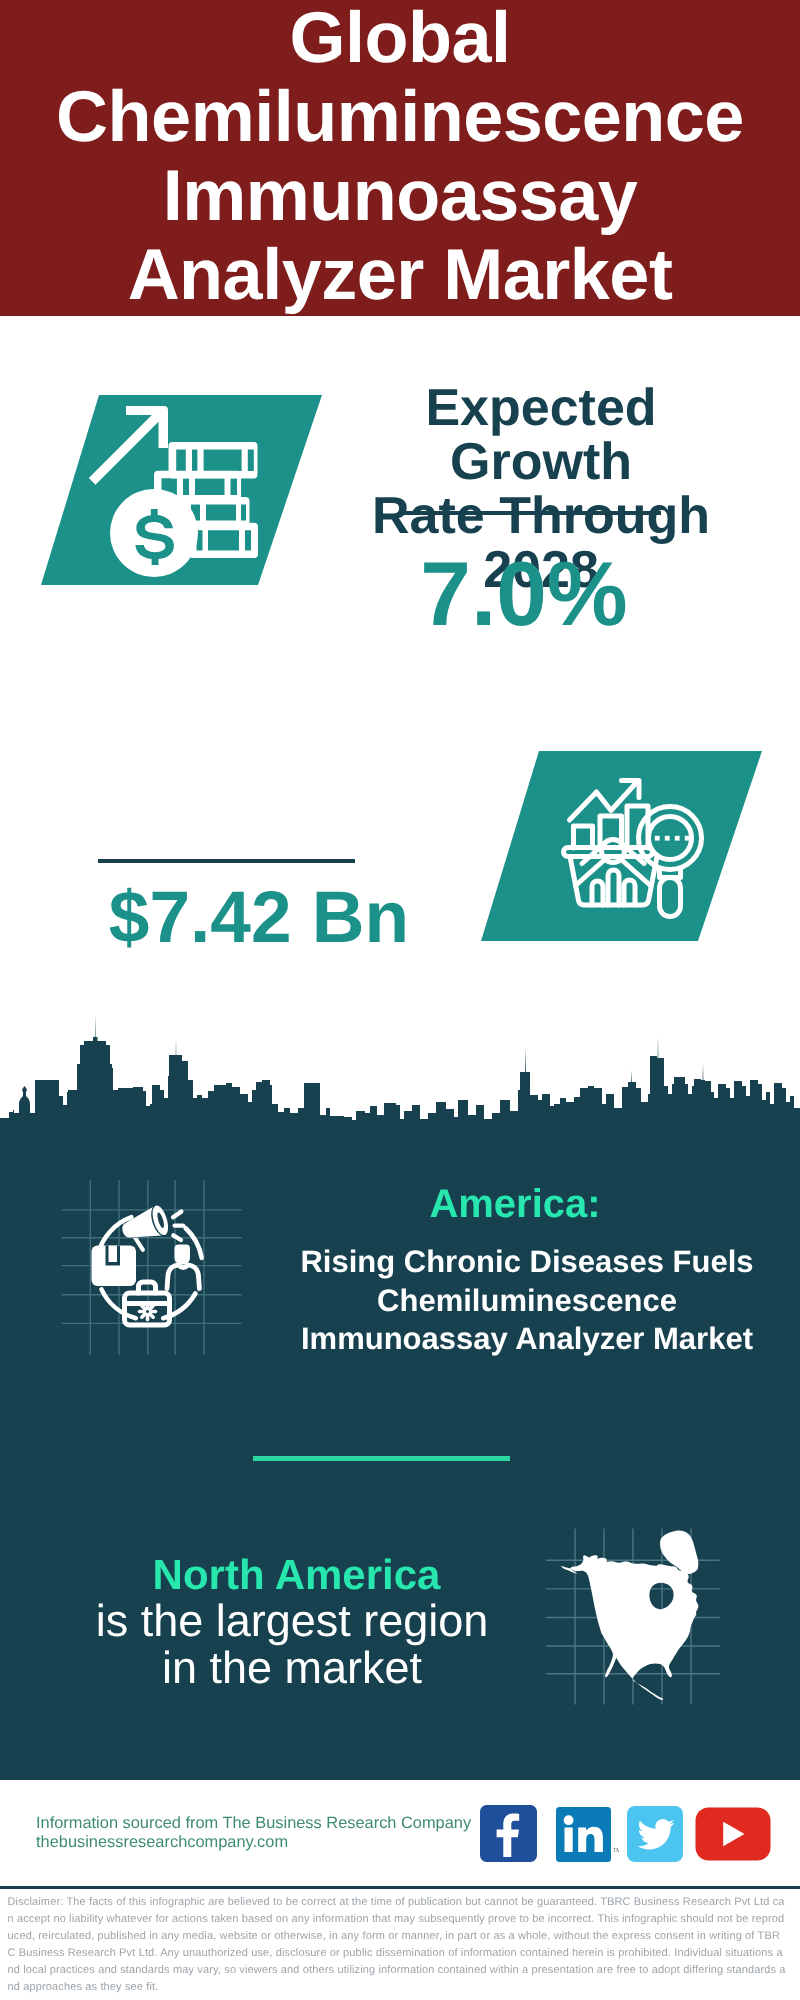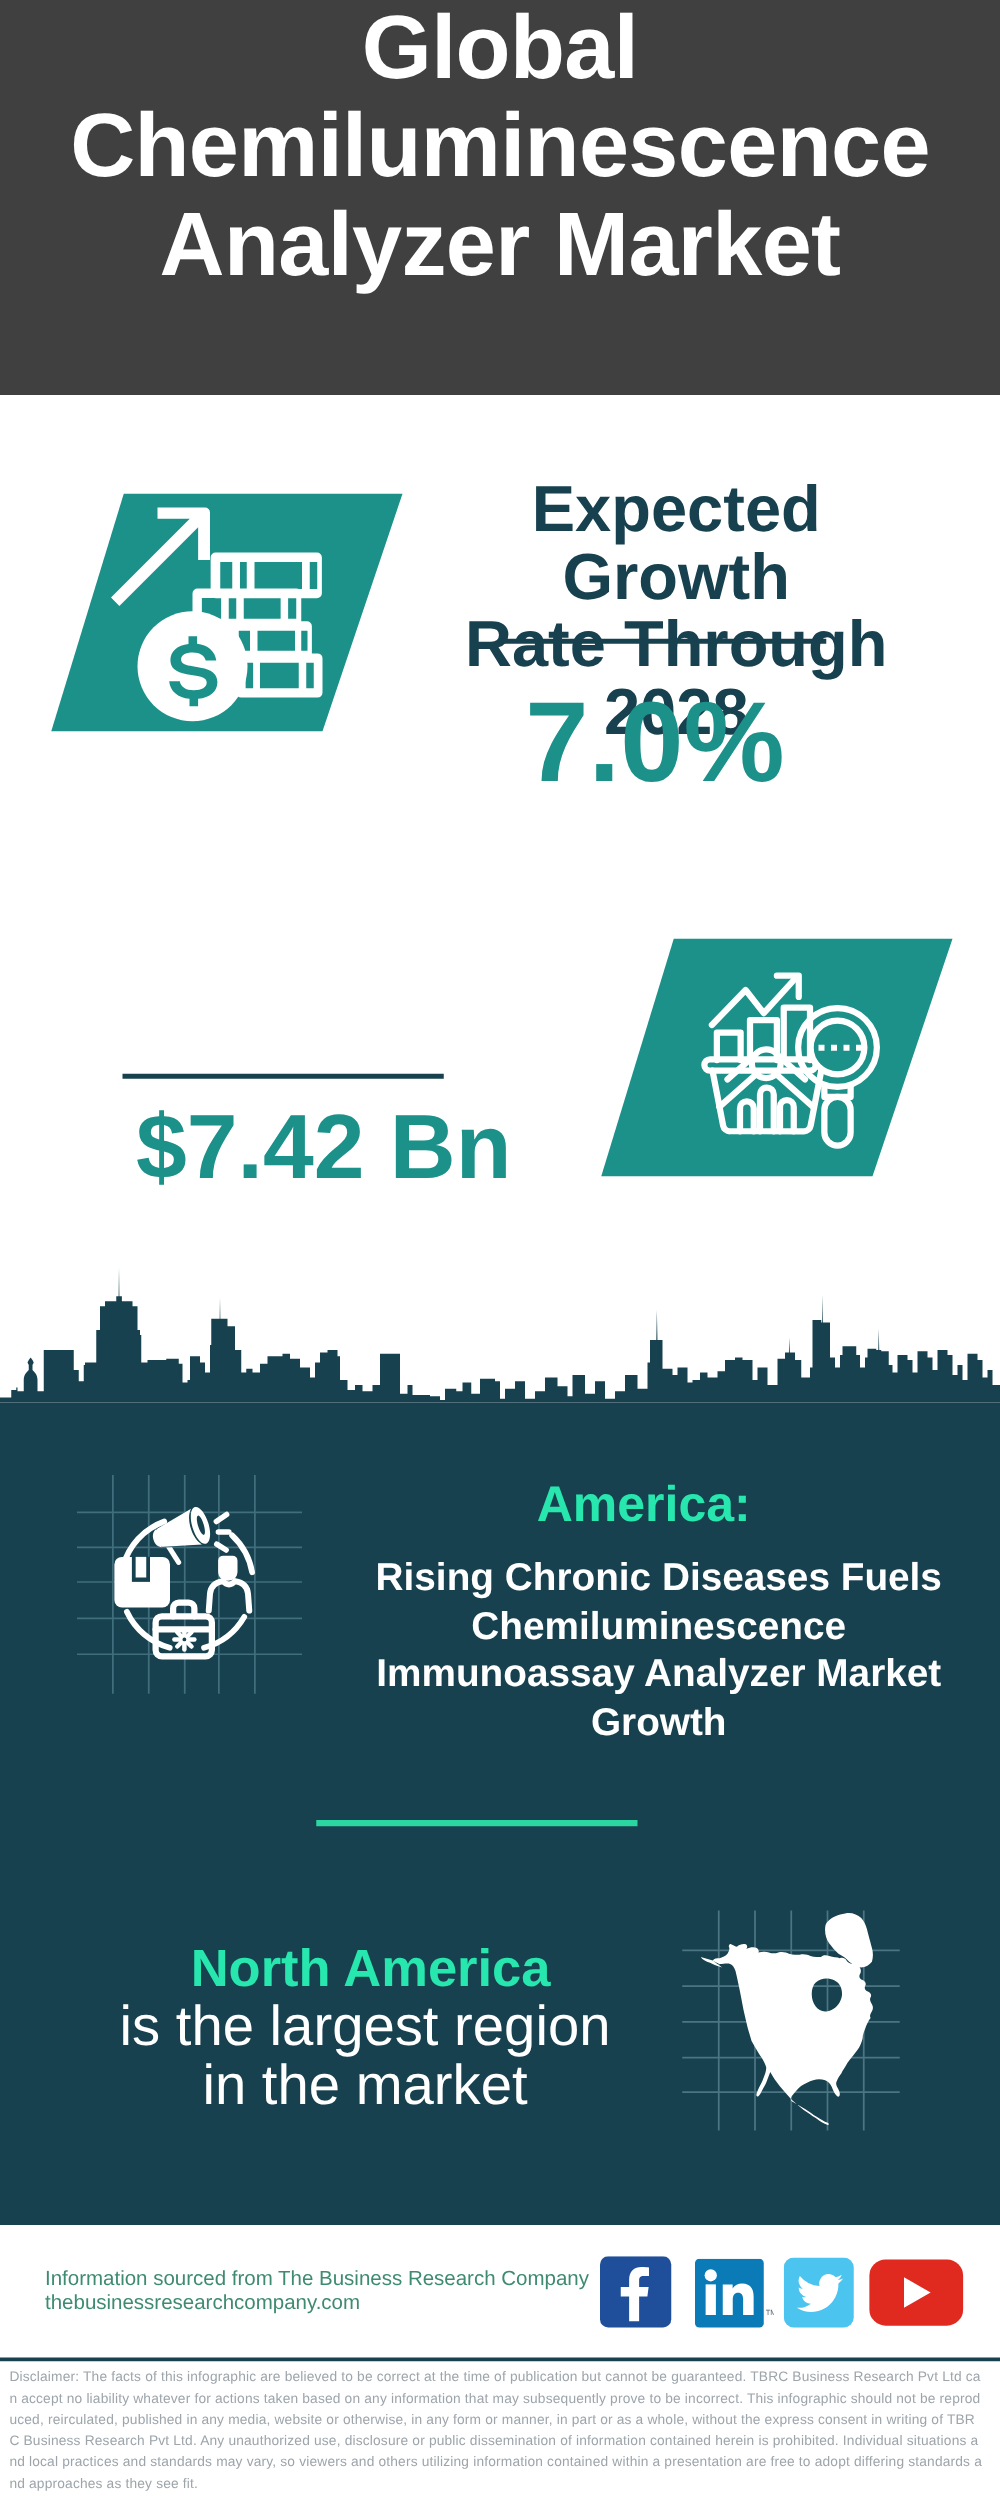--- a/index.html
+++ b/index.html
@@ -4,21 +4,21 @@
 <title>Infographic</title>
 <style>
   html,body{margin:0;padding:0;}
   body{width:800px;height:2000px;background:#ffffff;
        font-family:"Liberation Sans",sans-serif;overflow:hidden;
        -webkit-font-smoothing:antialiased;
        text-rendering:geometricPrecision;}
   .page{position:relative;width:800px;height:2000px;background:#ffffff;}
 
   
-  .header{position:absolute;left:0;top:0;width:800px;height:316px;background:#404040;}
+  .header{position:absolute;left:0;top:0;width:800px;height:316px;background:#7f1d1d;}
   .title{position:absolute;left:0;top:0;width:800px;text-align:center;
          color:#ffffff;font-weight:bold;font-size:72px;line-height:79px;
          letter-spacing:-0.5px;}
   .title span{display:block;}
 
   
   .statlabel{position:absolute;text-align:center;color:#17414F;
              font-weight:bold;font-size:52px;line-height:54px;}
   .statlabel span{display:block;}
   .divider{position:absolute;height:4px;background:#17414F;}
@@ -51,20 +51,21 @@
 </style>
 </head>
 <body>
 
 <div class="page">
 
   <div class="header">
     <div class="title" style="top:-1px;">
       <span>Global</span>
       <span>Chemiluminescence</span>
+      <span>Immunoassay</span>
       <span>Analyzer Market</span>
     </div>
   </div>
 
   <div class="plg" style="left:38px;top:392px;width:290px;height:200px;">
     <svg width="290" height="200" viewBox="0 0 290 200">
       <polygon points="61,3 284,3 220,193 3,193" fill="#1B9189"></polygon>
       <g>
 
         <path fill="#ffffff" d="M88,14 h38 a4,4 0 0 1 4,4 v38 h-9.5 v-26.3 l-63,63 -6.7,-6.7 63,-63 h-25.8 z"></path>
@@ -205,21 +206,20 @@
       </g>
       <circle cx="91.5" cy="139.5" r="1.5" fill="#17414F"></circle>
     </g>
   </svg>
 
   <div class="driverhead" style="left:255px;top:1182px;width:520px;">America:</div>
   <div class="drivertext" style="left:272px;top:1243px;width:510px;">
     <span>Rising Chronic Diseases Fuels</span>
     <span>Chemiluminescence</span>
     <span>Immunoassay Analyzer Market</span>
-    <span>Growth</span>
   </div>
   <div class="greendiv" style="left:253px;top:1456px;width:257px;"></div>
 
   <div class="regionbox" style="left:27px;top:1538px;width:530px;">
     <span class="hl">North America</span>
     <span class="sub">is the largest region</span>
     <span class="sub">in the market</span>
   </div>
 
   <svg class="plg" style="left:545px;top:1515px;" width="175" height="190" viewBox="0 0 175 190">

